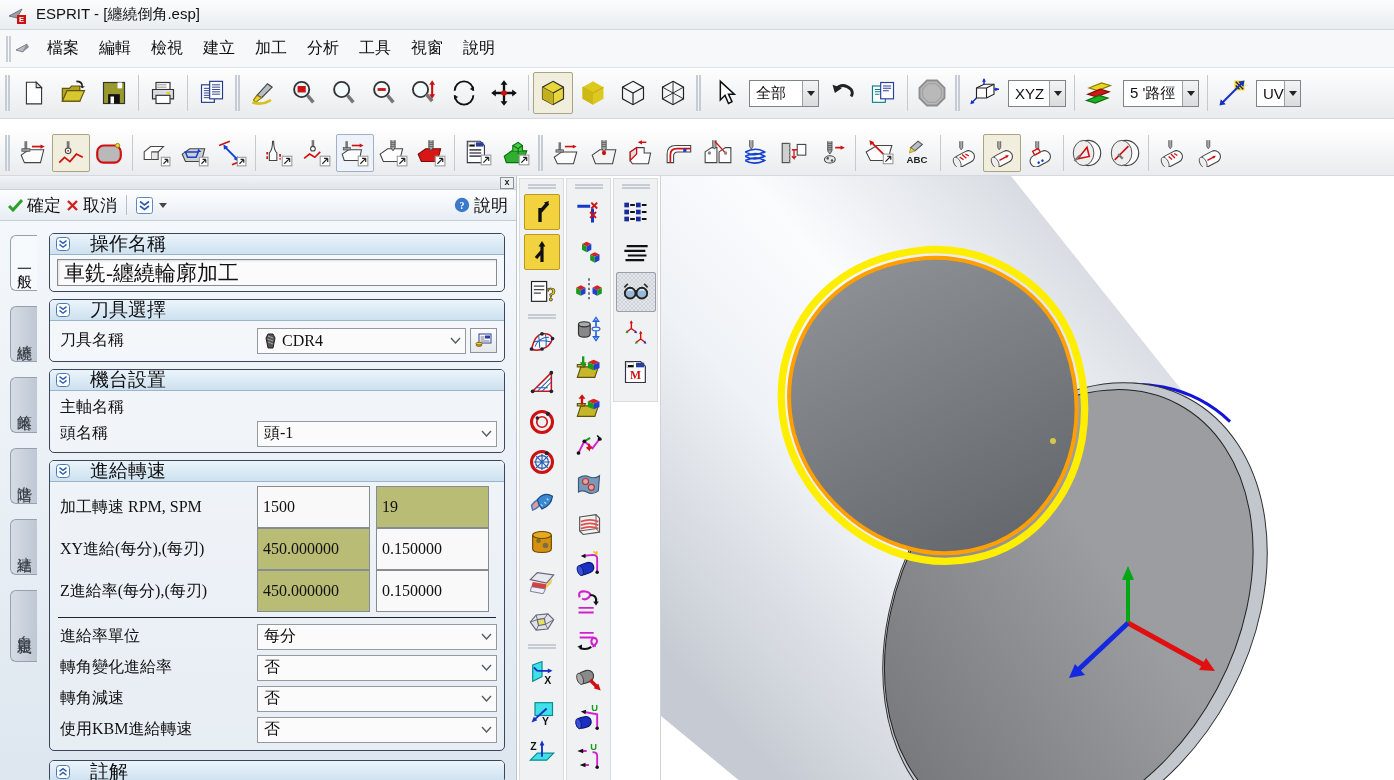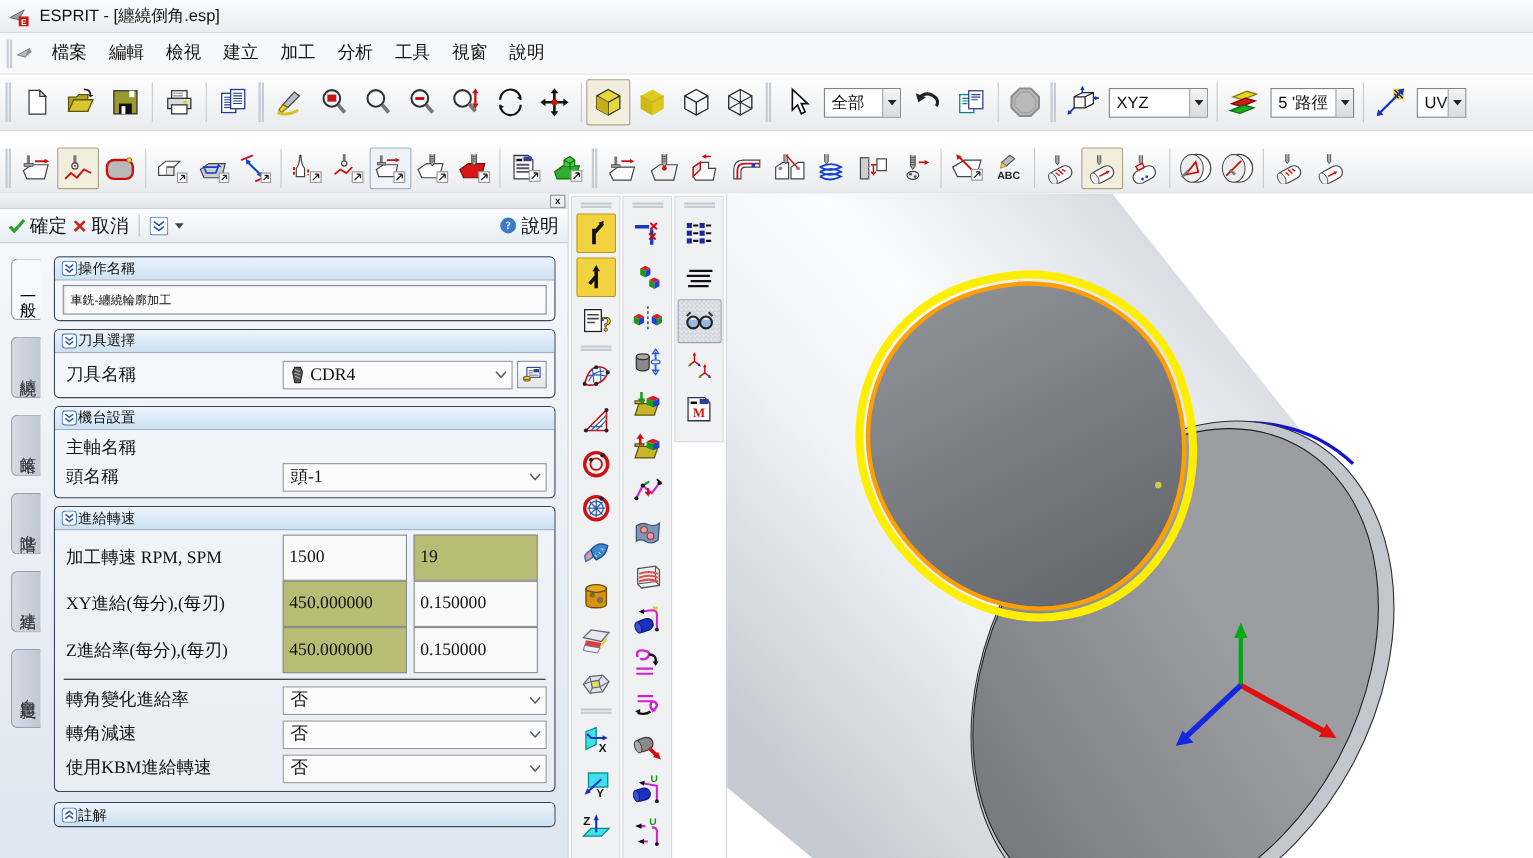--- a/index.html
+++ b/index.html
@@ -57,27 +57,27 @@
     display:flex; align-items:center; justify-content:center; padding:8px 1px;
     background:linear-gradient(90deg,#d6dce5,#bec7d3); border:1px solid #96a0ae; border-right:none;
     border-radius:6px 0 0 6px; font-family:"Liberation Serif", serif; font-size:15px; color:#3a3f46;
     letter-spacing:2px; }
   .vtab.selected { background:#f7fafd; color:#000; }
   .vtab.tall { min-height:72px; }
 
   .params { flex:1; padding:0 11px 0 3px; display:flex; flex-direction:column; gap:7px; min-width:0; }
   .group { border:1px solid #39465c; border-radius:5px; overflow:hidden; background:rgba(255,255,255,0.25); }
   .ghead { height:21px; background:linear-gradient(#ebf4fb,#cde1f0); border-bottom:1px solid #9db3c8;
-    display:flex; align-items:center; gap:1px; padding:0 6px;
-    font-family:"Liberation Serif", serif; font-size:13px; }
+    display:flex; align-items:center; gap:20px; padding:0 6px;
+    font-family:"Liberation Serif", serif; font-size:19px; }
   .group.collapsed { background:linear-gradient(#ebf4fb,#cde1f0);text-align:center; }
   .group.collapsed .ghead { border-bottom:none; }
   .gbody { padding:4px 7px 5px; }
   .textfield { height:27px; border:1px solid #878c93; background:#fbfbfb; display:flex; align-items:center;
-    padding:0 6px; font-family:"Liberation Serif", serif; font-size:11px; box-shadow:inset 1px 1px 2px rgba(0,0,0,.12); }
+    padding:0 6px; font-family:"Liberation Serif", serif; font-size:21px; box-shadow:inset 1px 1px 2px rgba(0,0,0,.12); }
   .prow { display:flex; align-items:center; min-height:31px; }
   .plabel { width:200px; flex:none; font-family:"Liberation Serif", serif; font-size:16px; padding-left:3px; }
   .combo { flex:1; height:26px; border:1px solid #959aa1; background:#fbfbfb; display:flex; align-items:center;
     padding-left:6px; font-family:"Liberation Serif", serif; font-size:16px; min-width:0; }
   .combo .chev { margin-left:auto; width:20px; align-self:stretch; display:flex; align-items:center;
     justify-content:center; color:#5a5f66; }
   .nfield { width:113px; flex:none; height:42px; border:1px solid #878c93; background:#f9f9f9;
     font-family:"Liberation Serif", serif; font-size:16px; padding:3px 5px; margin-right:6px;
     display:flex; align-items:center; }
   .nfield.hl { background:#b9bc74; }
@@ -332,21 +332,21 @@
   <span class="tbtn">
       <span>
         <svg width="30" height="30" viewBox="0 0 24 24">
           <path d="M6 8 L12 5 L20 5 L20 13 L14 16 L6 16 Z" fill="#fff" stroke="#222" stroke-width="0.9"></path>
           <path d="M14 16 L14 8 L6 8 M14 8 L20 5" fill="none" stroke="#222" stroke-width="0.9"></path>
           <path d="M12 5 L12 1 M20 9 L24 9 M6 16 L2 20" stroke="#1430c8" stroke-width="1.2"></path>
           <path d="M12 0 l-1.5 3 h3 Z M24 9 l-3 -1.5 v3 Z M1 21 l3.5 -1 l-2.5 -2.5 Z" fill="#1430c8"></path>
         </svg>
       </span>
     </span>
-  <span class="tbcombo" style="width:90px">
+  <span class="tbcombo" style="width:58px">
     <span class="cval">XYZ</span>
     <span class="cbtn">
         <span class="tri"></span>
       </span>
   </span>
   <span class="tsep"></span>
   <span class="tbtn">
       <span>
         <svg width="30" height="30" viewBox="0 0 24 24">
           <path d="M4 8 L14 4 L21 6 L11 10 Z" fill="#e8d820" stroke="#8a7c0a"></path>
@@ -882,20 +882,31 @@
               <span class="nfield hl">450.000000</span>
               <span class="nfield" style="margin-right:0">0.150000</span>
             </div>
             <div class="prow">
               <span class="plabel">Z進給率(每分),(每刃)</span>
               <span class="nfield hl">450.000000</span>
               <span class="nfield" style="margin-right:0">0.150000</span>
             </div>
             <div class="fsep"></div>
             <div class="prow">
+              <span class="plabel">進給率單位</span>
+              <span class="combo">
+                <span>每分</span>
+                <span class="chev">
+                    <svg width="11" height="7" viewBox="0 0 11 7">
+                      <path d="M1 1 L5.5 6 L10 1" fill="none" stroke="#5a5f66" stroke-width="1.4"></path>
+                    </svg>
+                  </span>
+              </span>
+            </div>
+            <div class="prow">
               <span class="plabel">轉角變化進給率</span>
               <span class="combo">
                 <span>否</span>
                 <span class="chev">
                     <svg width="11" height="7" viewBox="0 0 11 7">
                       <path d="M1 1 L5.5 6 L10 1" fill="none" stroke="#5a5f66" stroke-width="1.4"></path>
                     </svg>
                   </span>
               </span>
             </div>

